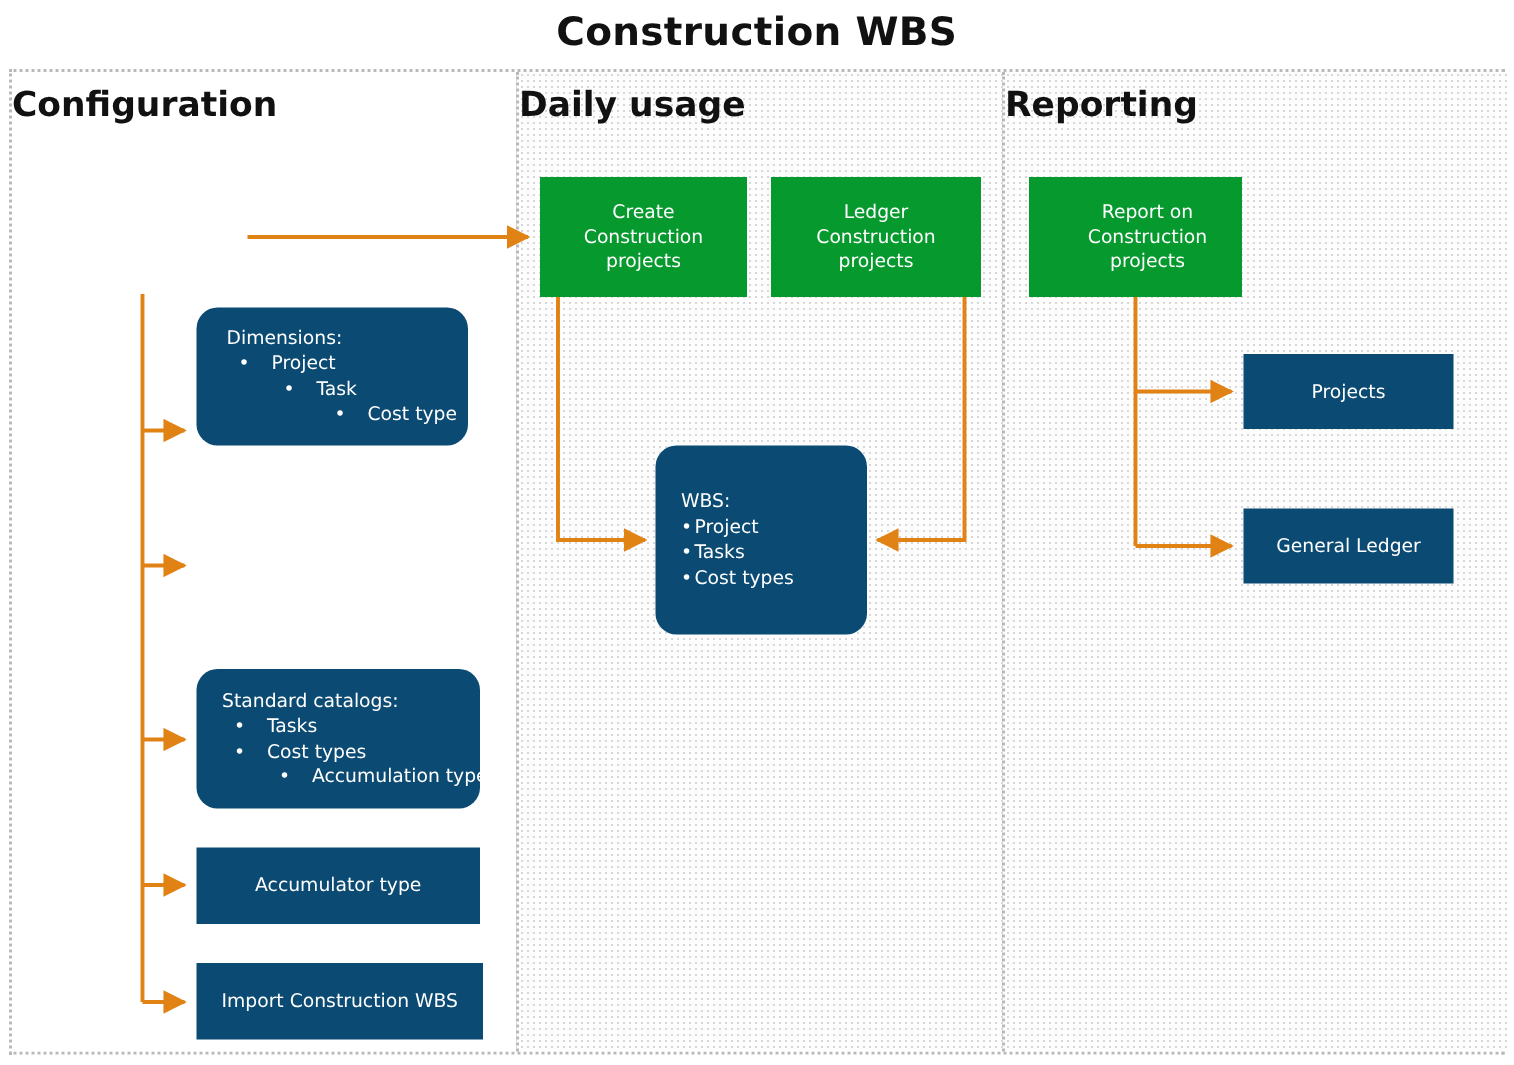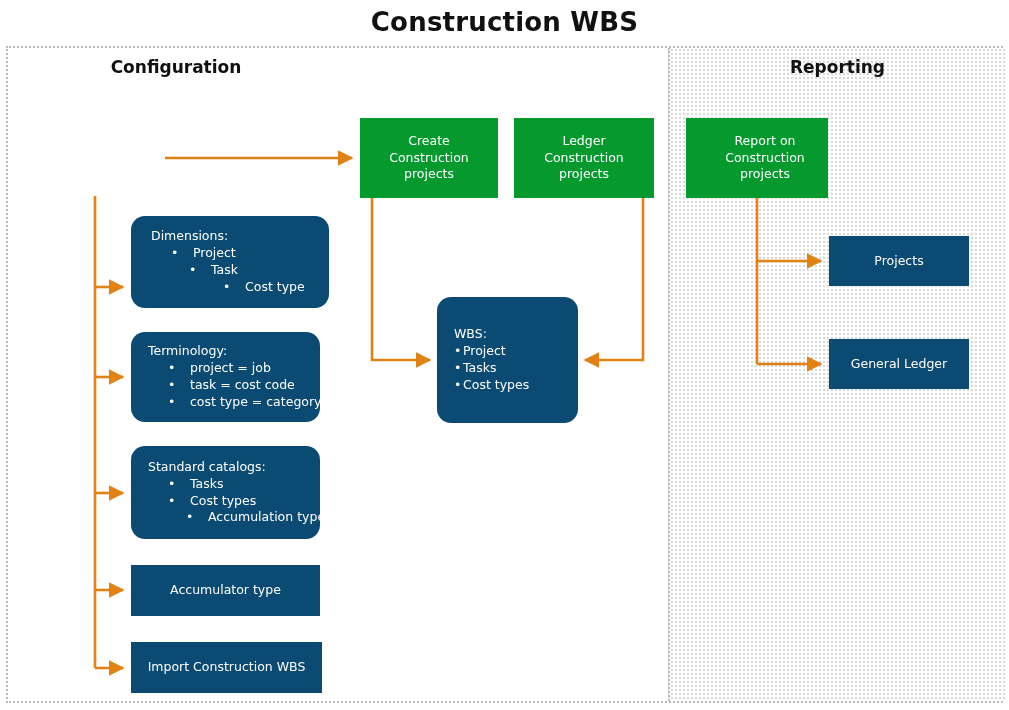--- a/index.html
+++ b/index.html
@@ -34,57 +34,60 @@
   #lane-daily{left:336px;width:324px;border-left:2px dotted #b9b9b9;}
   #lane-reporting{left:660px;width:337px;border-left:2px dotted #b9b9b9;}
   .lane-dotted{
     background-color:#fdfdfd;
     background-image:
       radial-gradient(#d7d7d7 0.8px, transparent 0.9px);
     background-size:4px 4px;
   }
   .lane-title{
     position:absolute;left:0;top:9px;width:100%;
-    text-align:center;font-size:17px;font-weight:bold;color:#111111;
+    text-align:left;font-size:23px;font-weight:bold;color:#111111;
   }
 
   
   #connectors{position:absolute;left:0;top:0;width:1009px;height:710px;pointer-events:none;}
 
   
   .node{
     position:absolute;box-sizing:border-box;
     border-radius:0;color:#ffffff;
     display:flex;flex-direction:column;justify-content:center;
     font-size:12.5px;line-height:1.35;
   }
   .node.green{background:#069A2E;}
   .node.navy{background:#0B4A72;}
   .node.center{align-items:center;text-align:center;}
   .node.left{align-items:flex-start;text-align:left;padding-left:17px;padding-right:10px;}
   .node.bigradius{border-radius:14px;}
 
   .nline{display:block;white-space:nowrap;}
   .lvl0{margin-left:0px;}
-  .lvl1{margin-left:20px;}
+  .lvl1{margin-left:8px;}
   .lvl2{margin-left:38px;}
   .lvl3{margin-left:72px;}
   .bul{display:inline-block;width:22px;}
   .bul-tight{display:inline-block;width:9px;}
 </style>
 </head>
 <body>
 
 <div id="stage">
 
   <div id="page-title">Construction WBS</div>
 
   <div id="lanes">
     <div class="lane" id="lane-configuration">
       <div class="lane-title">Configuration</div>
+    </div>
+    <div class="lane lane-dotted" id="lane-daily">
+      <div class="lane-title">Daily usage</div>
     </div>
     <div class="lane lane-dotted" id="lane-reporting">
       <div class="lane-title">Reporting</div>
     </div>
   </div>
 
   <svg id="connectors" viewBox="0 0 1009 710" width="1009" height="710">
     <defs>
       <marker id="ah" viewBox="0 0 10 10" refX="9" refY="5" markerWidth="6" markerHeight="6" orient="auto-start-reverse">
         <path d="M 0 0 L 10 5 L 0 10 z" fill="#E08214"></path>
@@ -105,33 +108,27 @@
 
       <path d="M 643 198 L 643 360 L 585 360" marker-end="url(#ah)"></path>
 
       <path d="M 757 198 L 757 364"></path>
       <path d="M 757 261 L 821 261" marker-end="url(#ah)"></path>
       <path d="M 757 364 L 821 364" marker-end="url(#ah)"></path>
     </g>
   </svg>
 
 
-  <div class="node navy left bigradius" style="left:131px;top:216px;width:198px;height:92px;padding-left:20px;">
+  <div class="node navy left bigradius" style="left:131px;top:205px;width:181px;height:92px;padding-left:20px;">
     <span class="nline lvl0">Dimensions:</span>
     <span class="nline lvl1"><span class="bul">•</span><span>Project</span></span>
     <span class="nline lvl2"><span class="bul">•</span><span>Task</span></span>
     <span class="nline lvl3"><span class="bul">•</span><span>Cost type</span></span>
   </div>
 
-  <div class="node navy left bigradius" style="left:131px;top:332px;width:189px;height:90px;">
-    <span class="nline lvl0">Terminology:</span>
-    <span class="nline lvl1"><span class="bul">•</span><span>project = job</span></span>
-    <span class="nline lvl1"><span class="bul">•</span><span>task = cost code</span></span>
-    <span class="nline lvl1"><span class="bul">•</span><span>cost type = category</span></span>
-  </div>
 
   <div class="node navy left bigradius" style="left:131px;top:446px;width:189px;height:93px;">
     <span class="nline lvl0">Standard catalogs:</span>
     <span class="nline lvl1"><span class="bul">•</span><span>Tasks</span></span>
     <span class="nline lvl1"><span class="bul">•</span><span>Cost types</span></span>
     <span class="nline lvl2"><span class="bul">•</span><span>Accumulation type</span></span>
   </div>
 
   <div class="node navy center" style="left:131px;top:565px;width:189px;height:51px;">
     <span class="nline">Accumulator type</span>

